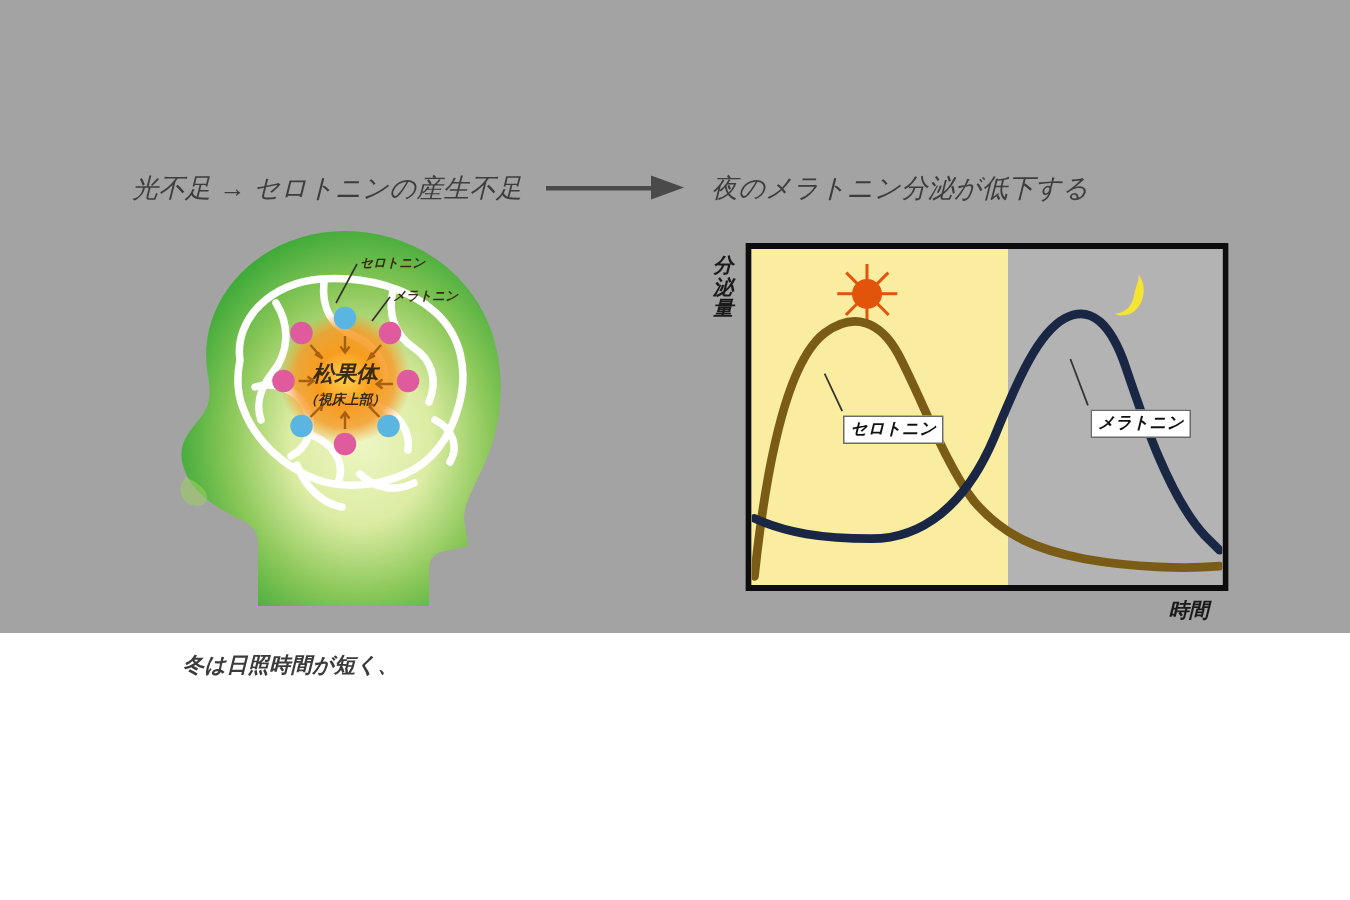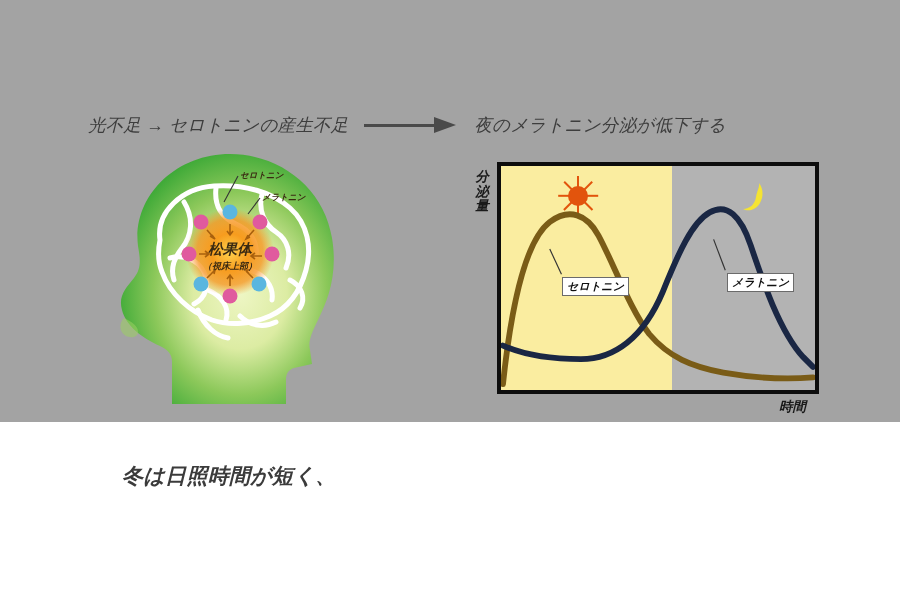--- a/index.html
+++ b/index.html
@@ -197,27 +197,26 @@
   .curve-label.melatonin { left: 226px; top: 107px; }
 
   
   .caption {
     position: absolute;
     left: 122px;
     top: 428px;
     width: 740px;
   }
   .caption .line {
-    font-size: 21px;
+    font-size: 14px;
     font-weight: bold;
     color: #3b3b3b;
     line-height: 31px;
     white-space: nowrap;
     letter-spacing: 0.3px;
-    margin-top: 32px;
   }
 </style>
 </head>
 <body>
 
 <div id="page">
 
   <div class="top-row">
     <div class="top-text">光不足 → セロトニンの産生不足</div>
 

